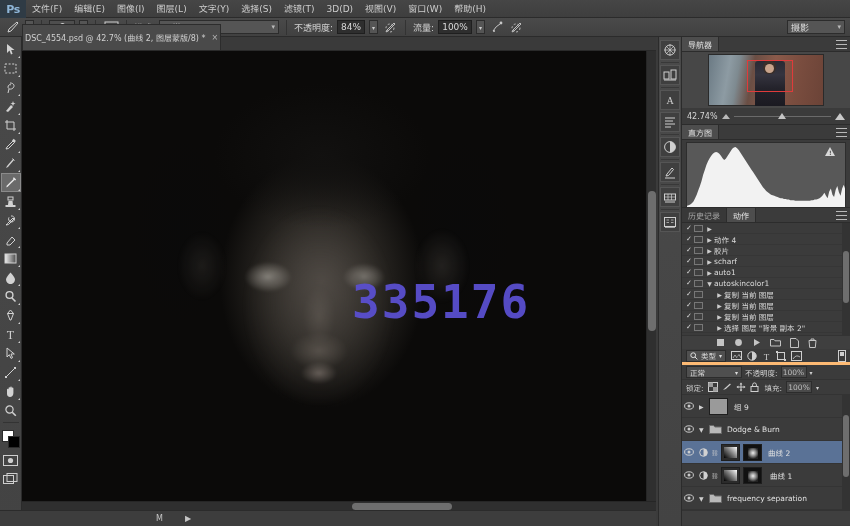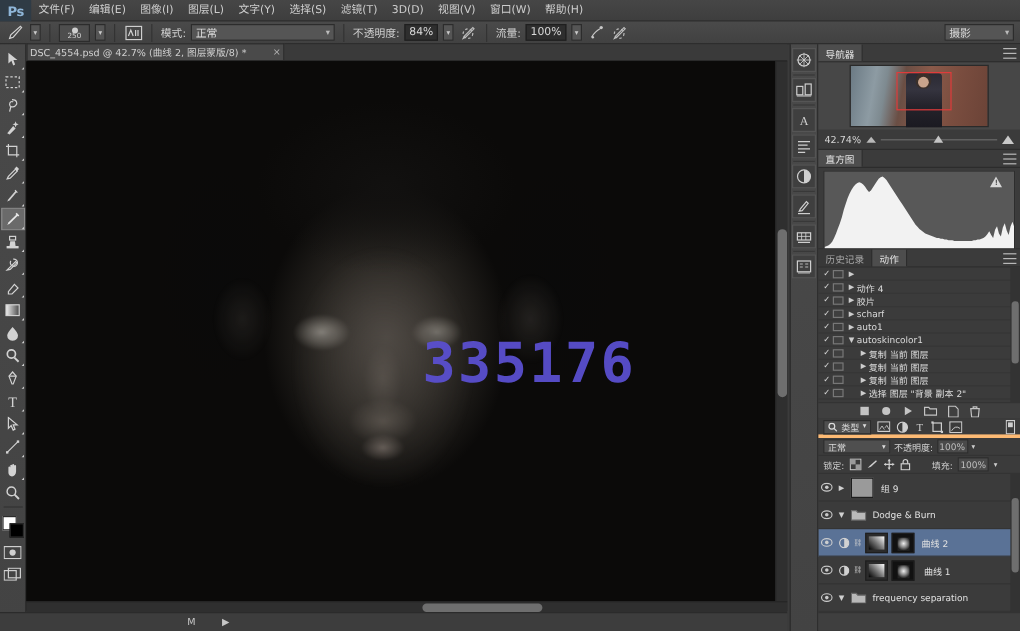--- a/index.html
+++ b/index.html
@@ -70,23 +70,23 @@
     justify-content: center; color: #c6c6c6;
   }
 
   
   .tabbar {
     position: absolute; left: 22px; top: 37px; width: 634px; height: 14px;
     background: #3a3a3a; border-bottom: 1px solid #2a2a2a;
     display: flex; align-items: flex-end;
   }
   .doc-tab {
-    height: 14px; background: #4a4a4a; border: 1px solid #2c2c2c;
+    height: 26px; background: #4a4a4a; border: 1px solid #2c2c2c;
     border-bottom: none; padding: 0 2px; display: flex; align-items: center;
-    gap: 22px; font-size: 8px; color: #d0d0d0; white-space: nowrap;
+    gap: 6px; font-size: 8px; color: #d0d0d0; white-space: nowrap;
   }
   .doc-tab .x { font-size: 8px; color: #b5b5b5; }
 
   
   .toolbar {
     position: absolute; left: 0; top: 37px; width: 22px; height: 489px;
     background: linear-gradient(#494949, #434343);
     border-right: 1px solid #2b2b2b;
     display: flex; flex-direction: column; align-items: center;
     padding-top: 3px;
@@ -942,21 +942,21 @@
               <path d="M5 0.8 L5 9.2 M0.8 5 L9.2 5" stroke="#cfcfcf"></path>
               <path d="M5 0.8 L3.6 2.4 L6.4 2.4 Z M5 9.2 L3.6 7.6 L6.4 7.6 Z M0.8 5 L2.4 3.6 L2.4 6.4 Z M9.2 5 L7.6 3.6 L7.6 6.4 Z" fill="#cfcfcf"></path>
             </svg>
         </span>
         <span>
           <svg width="9" height="10" viewBox="0 0 9 10">
               <rect x="1" y="4.5" width="7" height="5" fill="none" stroke="#cfcfcf"></rect>
               <path d="M2.6 4.5 L2.6 2.8 A1.9 1.9 0 0 1 6.4 2.8 L6.4 4.5" fill="none" stroke="#cfcfcf"></path>
             </svg>
         </span>
-        <span style="margin-left:14px">填充:</span>
+        <span style="margin-left:2px">填充:</span>
         <div class="op-field">100%</div>
         <span style="font-size:6px">▾</span>
       </div>
 
       <div class="lay-list" id="lay-list">
         <div class="lay-scroll">
           <div class="lay-sthumb"></div>
         </div>
       <div class="lay-row">
             <span class="lay-eye" style="opacity: 0.95;">

